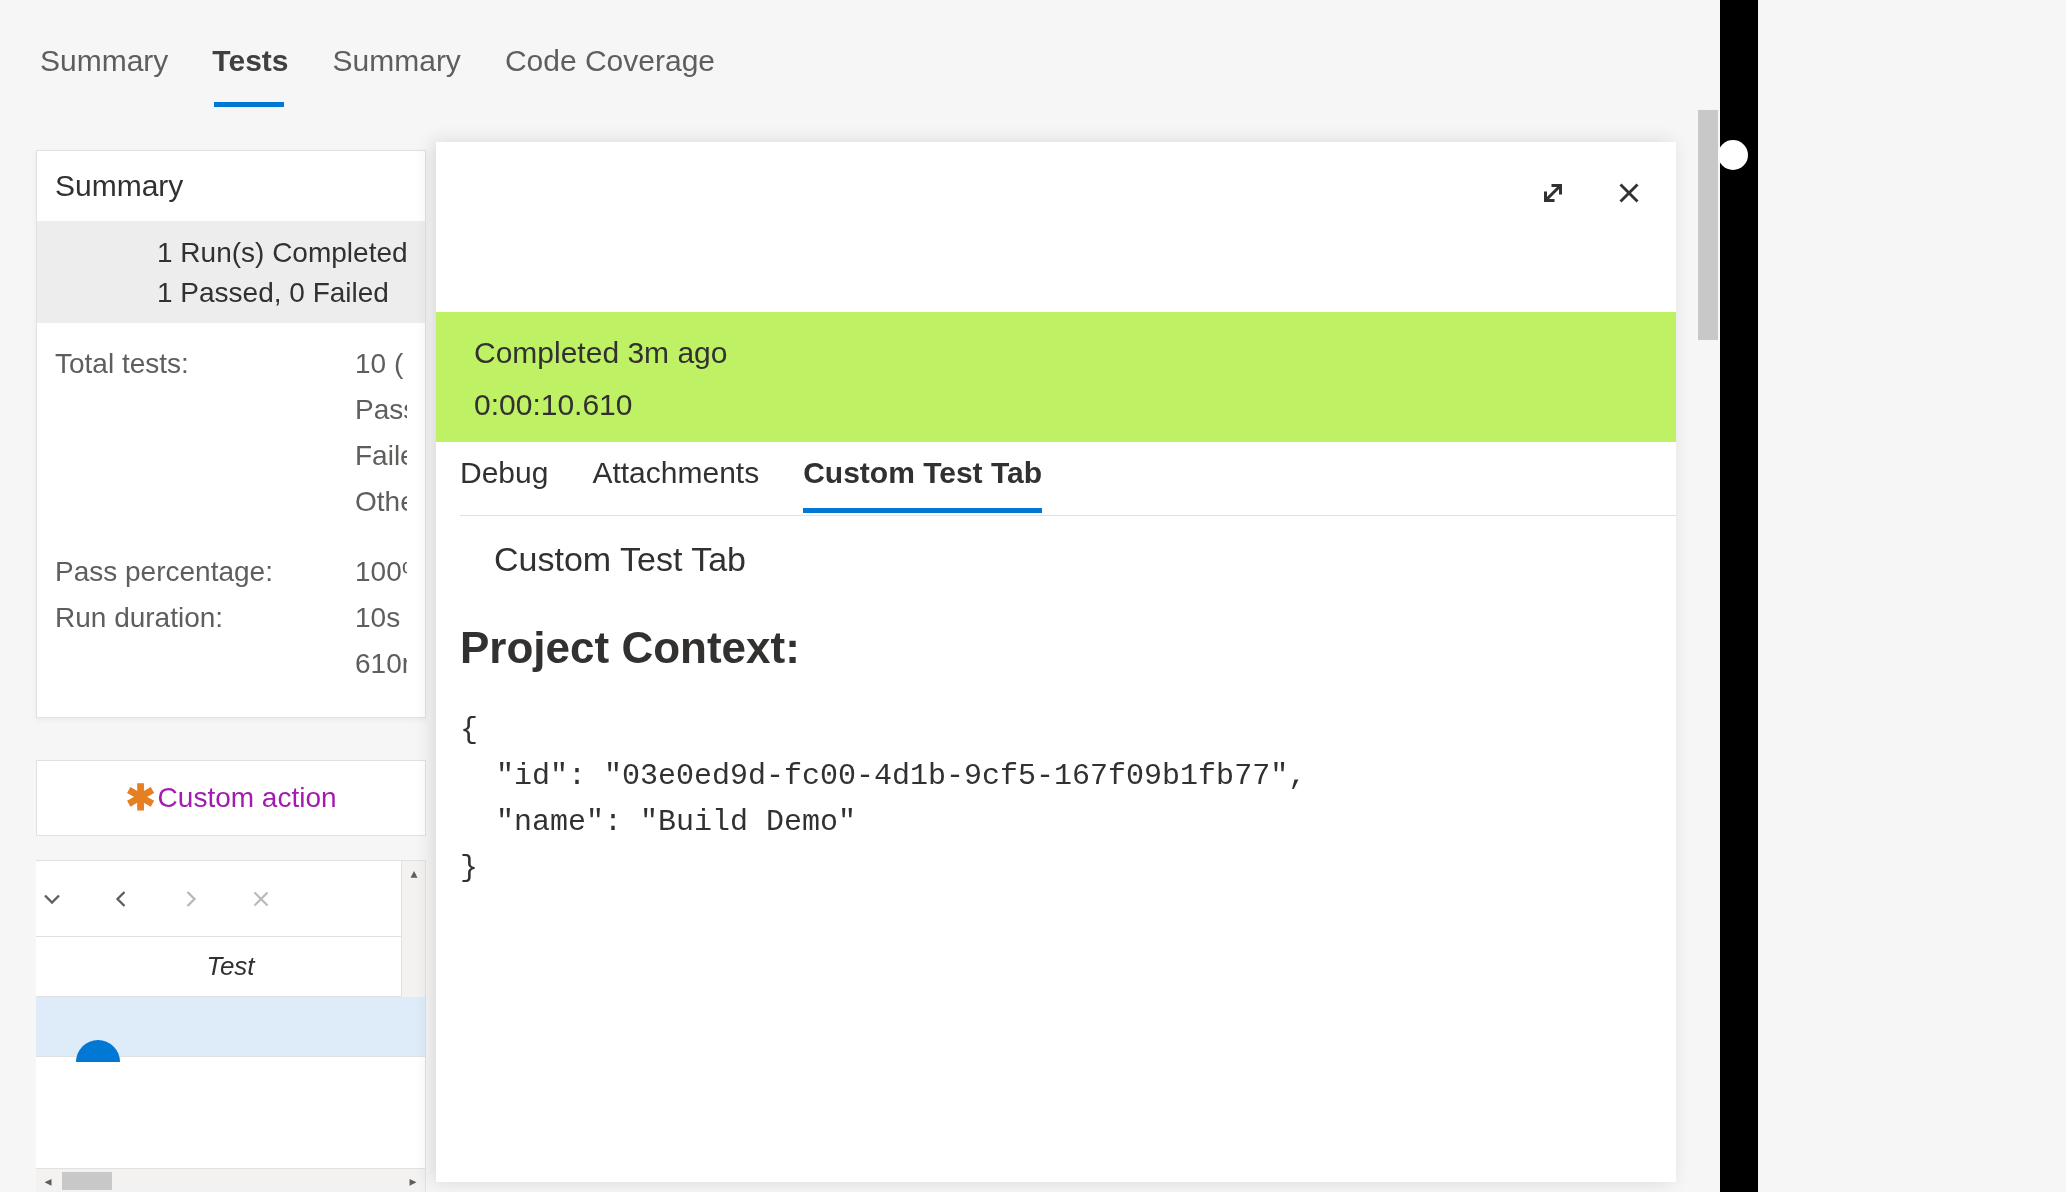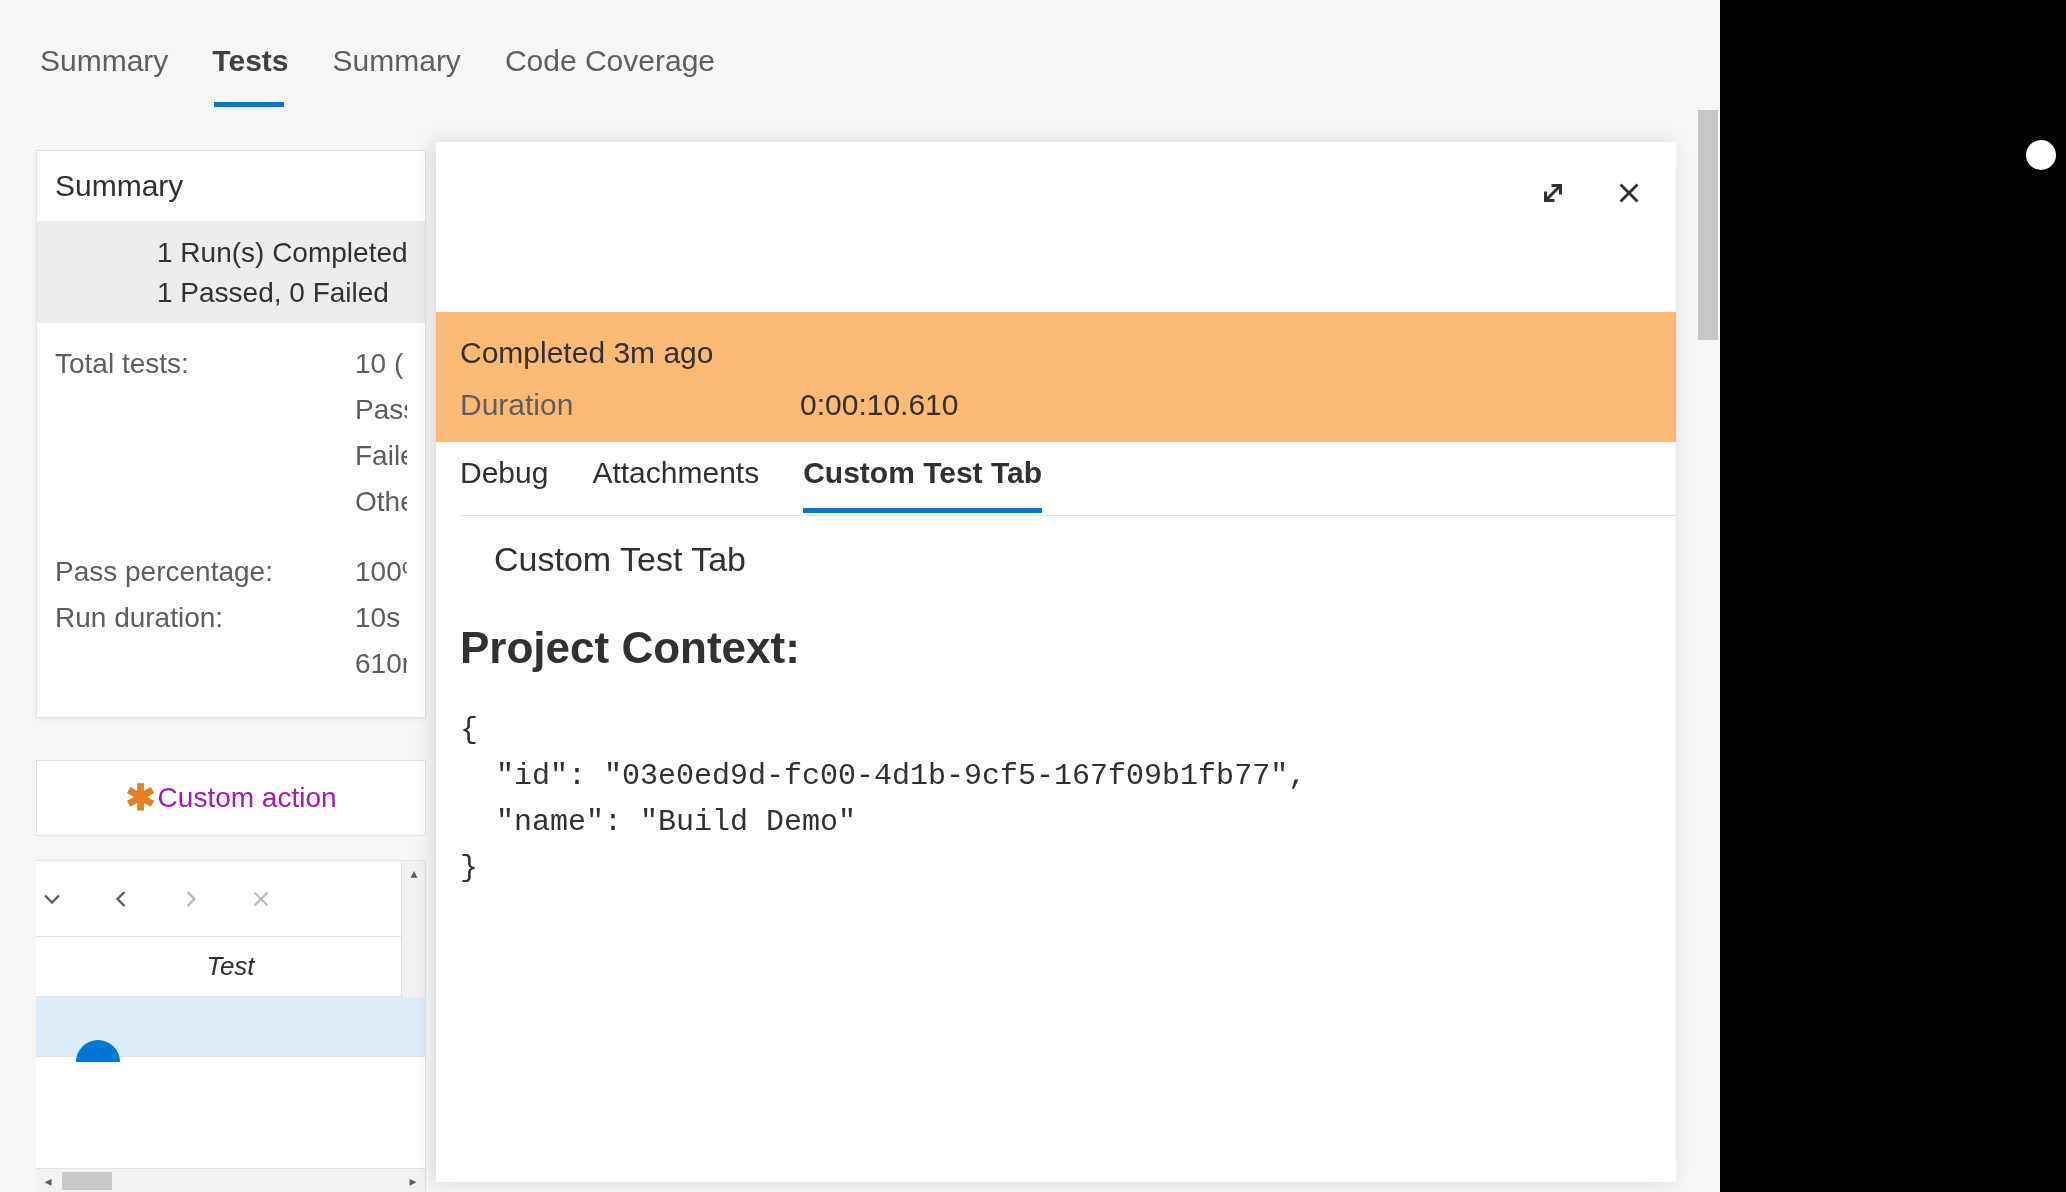--- a/index.html
+++ b/index.html
@@ -5,21 +5,21 @@
   * { box-sizing: border-box; margin: 0; padding: 0; }
   html, body { height: 100%; }
   body {
     font-family: "Segoe UI", -apple-system, BlinkMacSystemFont, sans-serif;
     background: #f6f6f6;
     color: #323130;
     overflow: hidden;
   }
   .root {
     display: flex;
-    width: 2066px;
+    width: 1758px;
     height: 1192px;
   }
   .app-area {
     position: relative;
     flex: 0 0 1720px;
     background: #f6f6f6;
   }
   .black-area {
     flex: 1;
     background: #000;
@@ -306,22 +306,22 @@
     align-items: center;
     justify-content: center;
     color: #323130;
     cursor: pointer;
   }
   .panel-meta {
     position: absolute;
     top: 170px;
     left: 0;
     right: 0;
-    background: #fdba74;
-    padding: 24px 24px 20px 24px;
+    background: #bef264;
+    padding: 24px 24px 20px 38px;
   }
   .panel-meta .status-line {
     font-size: 30px;
     color: #323130;
     margin-bottom: 18px;
   }
   .panel-meta .dur-row {
     display: flex;
     font-size: 30px;
     color: #605e5c;
@@ -479,21 +479,20 @@
             <svg width="34" height="34" viewBox="0 0 24 24" fill="none" stroke="currentColor" stroke-width="2">
                 <line x1="18" y1="6" x2="6" y2="18"></line>
                 <line x1="6" y1="6" x2="18" y2="18"></line>
               </svg>
           </div>
         </div>
 
         <div class="panel-meta">
           <div class="status-line">Completed 3m ago</div>
           <div class="dur-row">
-            <div class="dl">Duration</div>
             <div class="dv">0:00:10.610</div>
           </div>
         </div>
 
         <div class="inner-tabs">
           <div class="inner-tab">Debug</div>
           <div class="inner-tab">Attachments</div>
           <div class="inner-tab active">Custom Test Tab</div>
         </div>
 

